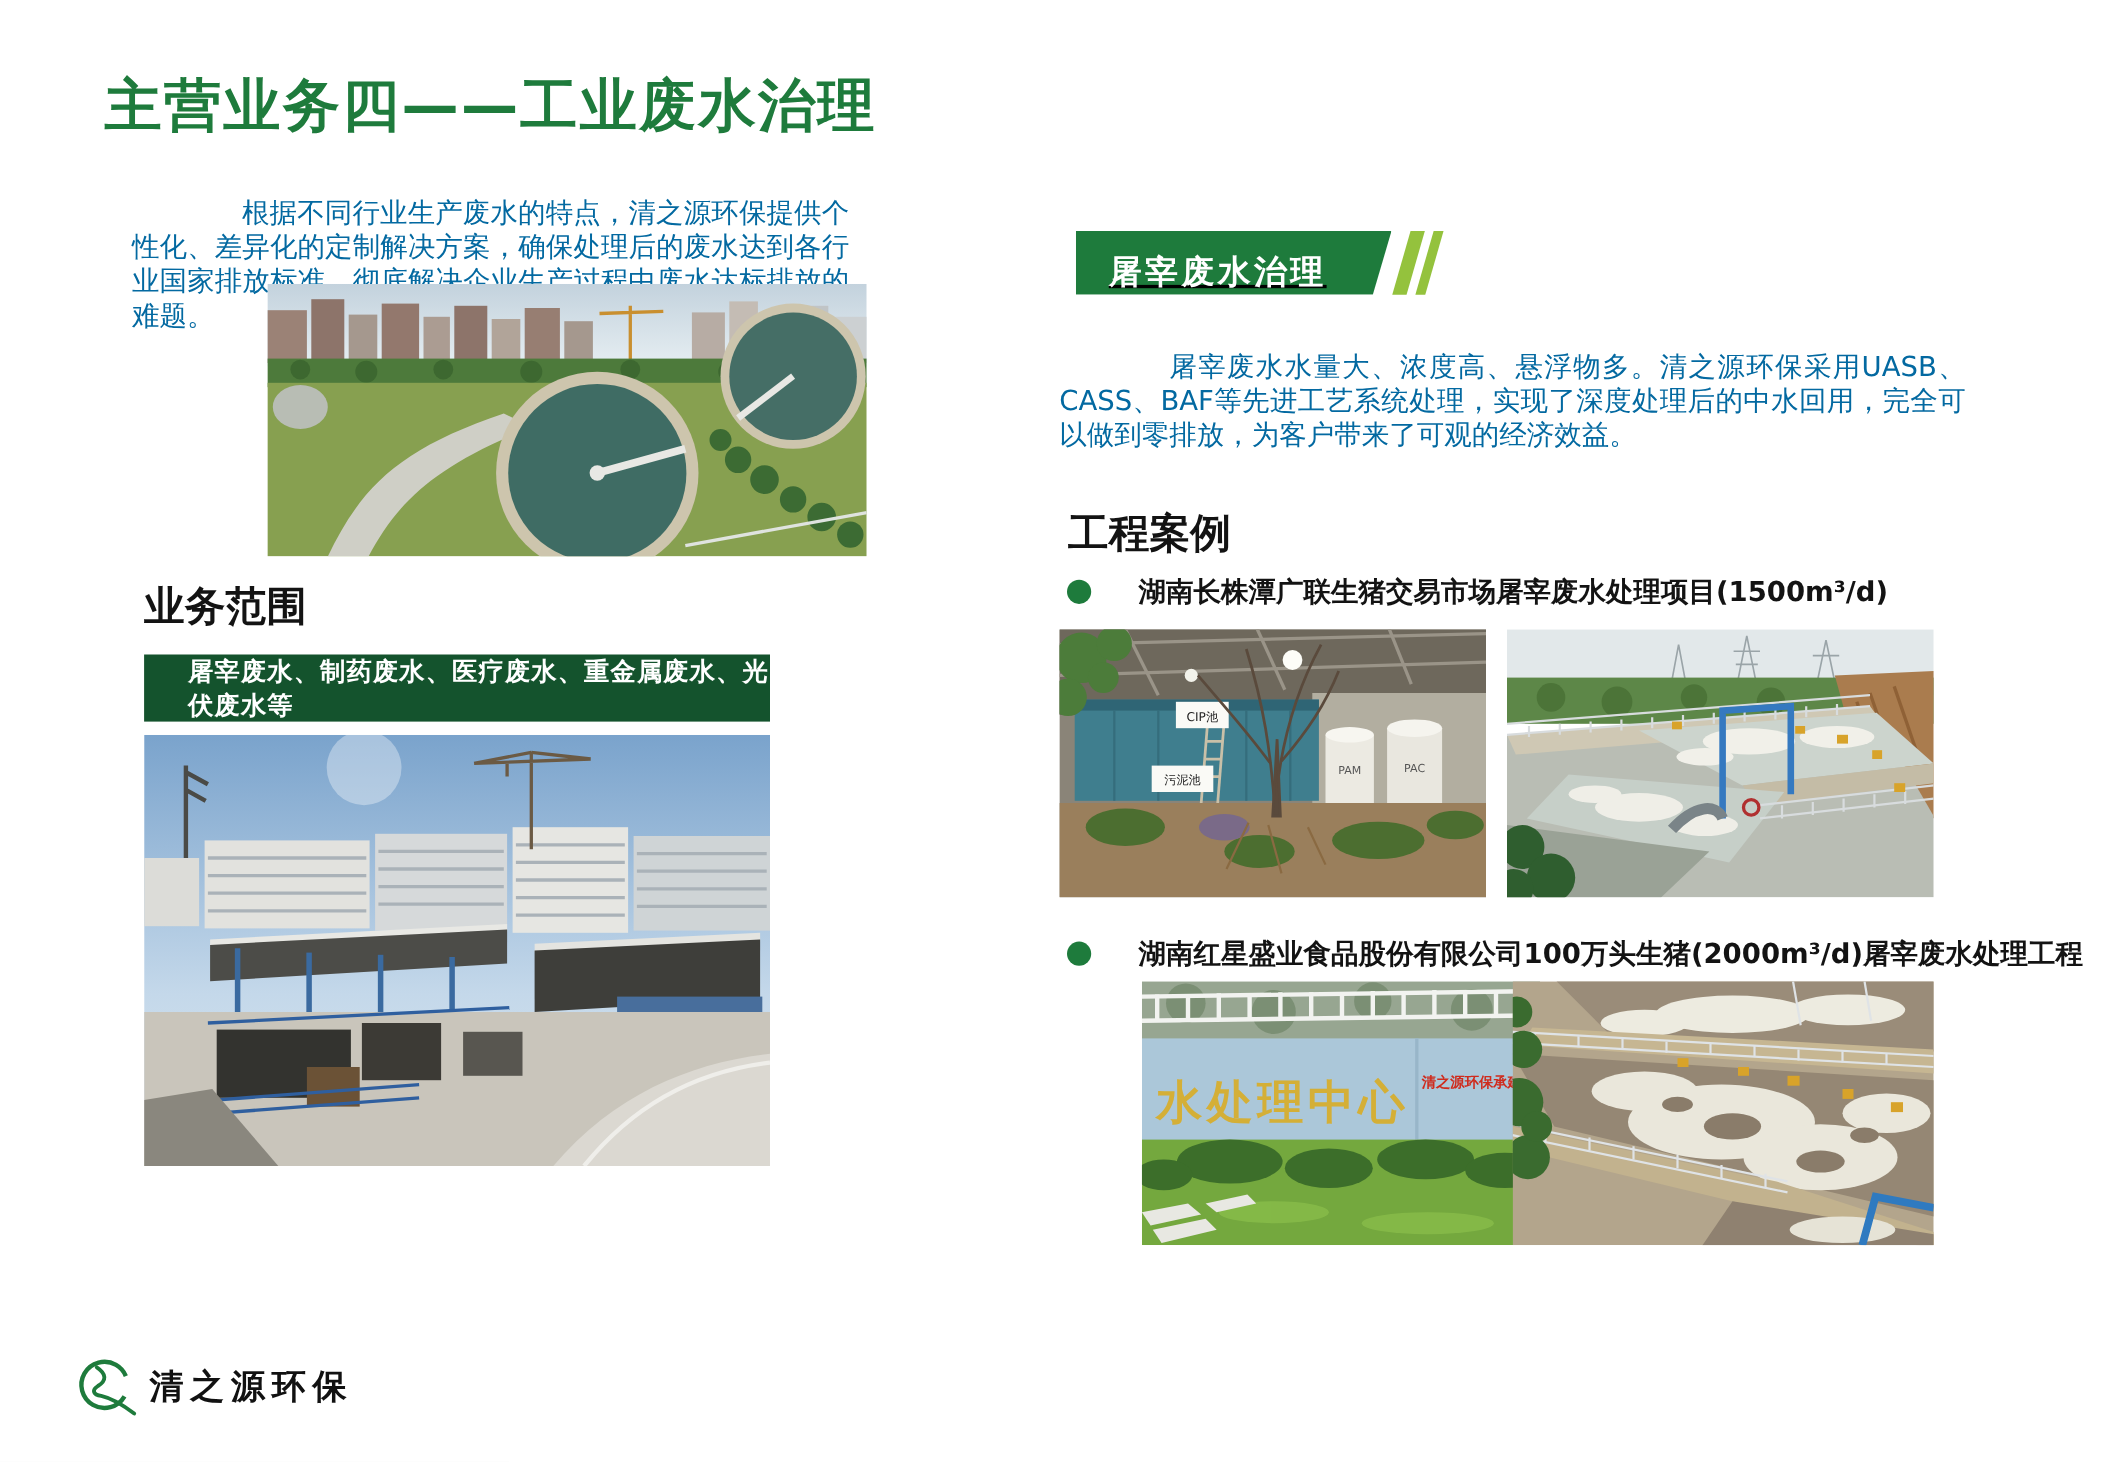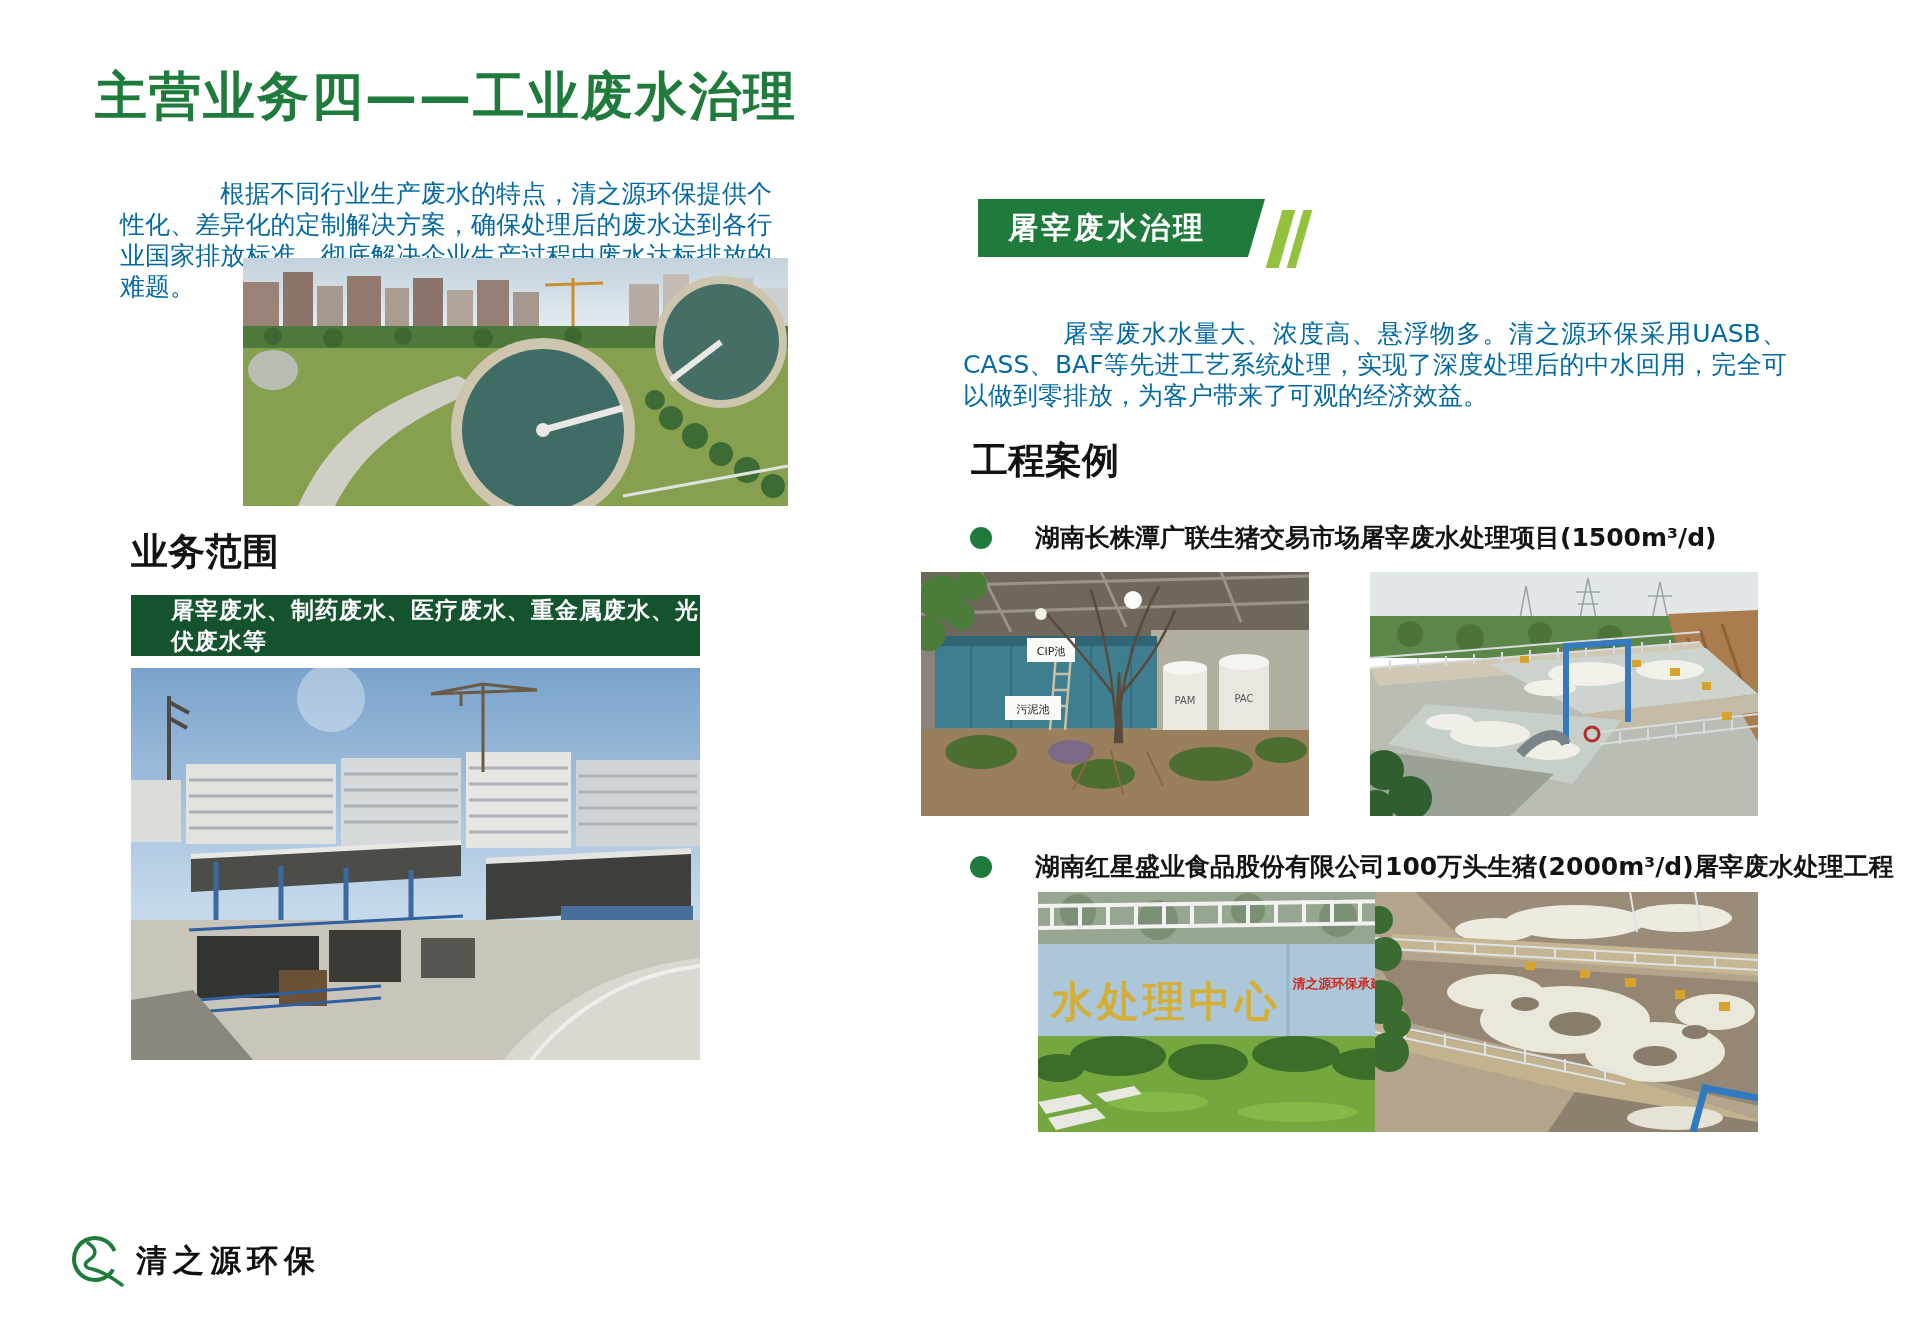--- a/index.html
+++ b/index.html
@@ -6,44 +6,44 @@
   .page{position:relative;width:1920px;height:1329px;background:#ffffff;
         font-family:"DejaVu Sans","Liberation Sans",sans-serif;overflow:hidden;margin:0 auto;}
   .title{position:absolute;left:95px;top:62px;font-size:52px;font-weight:bold;
          color:#1e7b3c;letter-spacing:2px;margin:0;white-space:nowrap;}
   .intro{font-size:25px;line-height:31px;color:#0369a1;text-align:justify;
          text-indent:4em;margin:0;}
   .left-intro{position:absolute;left:120px;top:178px;width:652px;}
   .right-intro{position:absolute;left:963px;top:318px;width:824px;}
   .heading{position:absolute;font-size:37px;font-weight:bold;color:#131313;margin:0;white-space:nowrap;}
   .heading-scope{left:131px;top:527px;}
-  .heading-cases{left:971px;top:436px;}
+  .heading-cases{left:971px;top:460px;}
   .scope-banner{position:absolute;left:131px;top:595px;width:569px;height:61px;
                 background:#14532d;display:flex;align-items:center;box-sizing:border-box;
                 padding-left:40px;}
   .scope-banner span{color:#ffffff;font-size:23px;font-weight:bold;letter-spacing:1px;}
-  .right-banner{position:absolute;left:978px;top:199px;width:287px;height:58px;
-                background:#1e7b3c;display:flex;align-items:center;box-sizing:border-box;
-                padding-left:30px;clip-path:polygon(0 0,100% 0,calc(100% - 17px) 100%,0 100%);}
+  .right-banner{position:absolute;left:978px;top:210px;width:287px;height:58px;
+                background:#1e7b3c;display:flex;align-items:flex-end;box-sizing:border-box;
+                padding-left:30px;clip-path:polygon(0 0,100% 0,calc(100% - 17px) 100%,0 100%);text-decoration:underline;}
   .right-banner span{color:#ffffff;font-size:30px;font-weight:bold;letter-spacing:3px;}
   .banner-slash{position:absolute;top:210px;height:58px;background:#94c23d;
                 transform:skewX(-16deg);}
   .slash1{left:1274px;width:13px;}
   .slash2{left:1295px;width:9px;}
   .case-item{position:absolute;display:flex;align-items:center;white-space:nowrap;gap:36px;}
   .case1{left:970px;top:521px;}
   .case2{left:970px;top:850px;}
   .case-dot{width:22px;height:22px;border-radius:50%;background:#1e7b3c;
             margin-right:7px;flex:0 0 auto;}
   .case-label{font-size:25px;font-weight:bold;color:#131313;}
   .photo{position:absolute;overflow:hidden;}
   .photo svg{display:block;width:100%;height:100%;}
   .photo-a{left:243px;top:258px;width:545px;height:248px;}
   .photo-b{left:131px;top:668px;width:569px;height:392px;}
-  .photo-c{left:921px;top:572px;width:388px;height:244px;}
+  .photo-c{left:963px;top:572px;width:388px;height:244px;}
   .photo-d{left:1370px;top:572px;width:388px;height:244px;}
   .photo-e{left:990px;top:892px;width:362px;height:240px;margin-left:48px;}
   .photo-f{left:1375px;top:892px;width:383px;height:240px;}
   .footer-logo{position:absolute;left:68px;top:1232px;display:flex;align-items:center;}
   .footer-logo .logo-icon{width:58px;height:58px;margin-right:10px;}
   .footer-logo .logo-text{font-size:31px;font-weight:bold;color:#111111;letter-spacing:6px;}
 </style>
 </head>
 <body>
 

